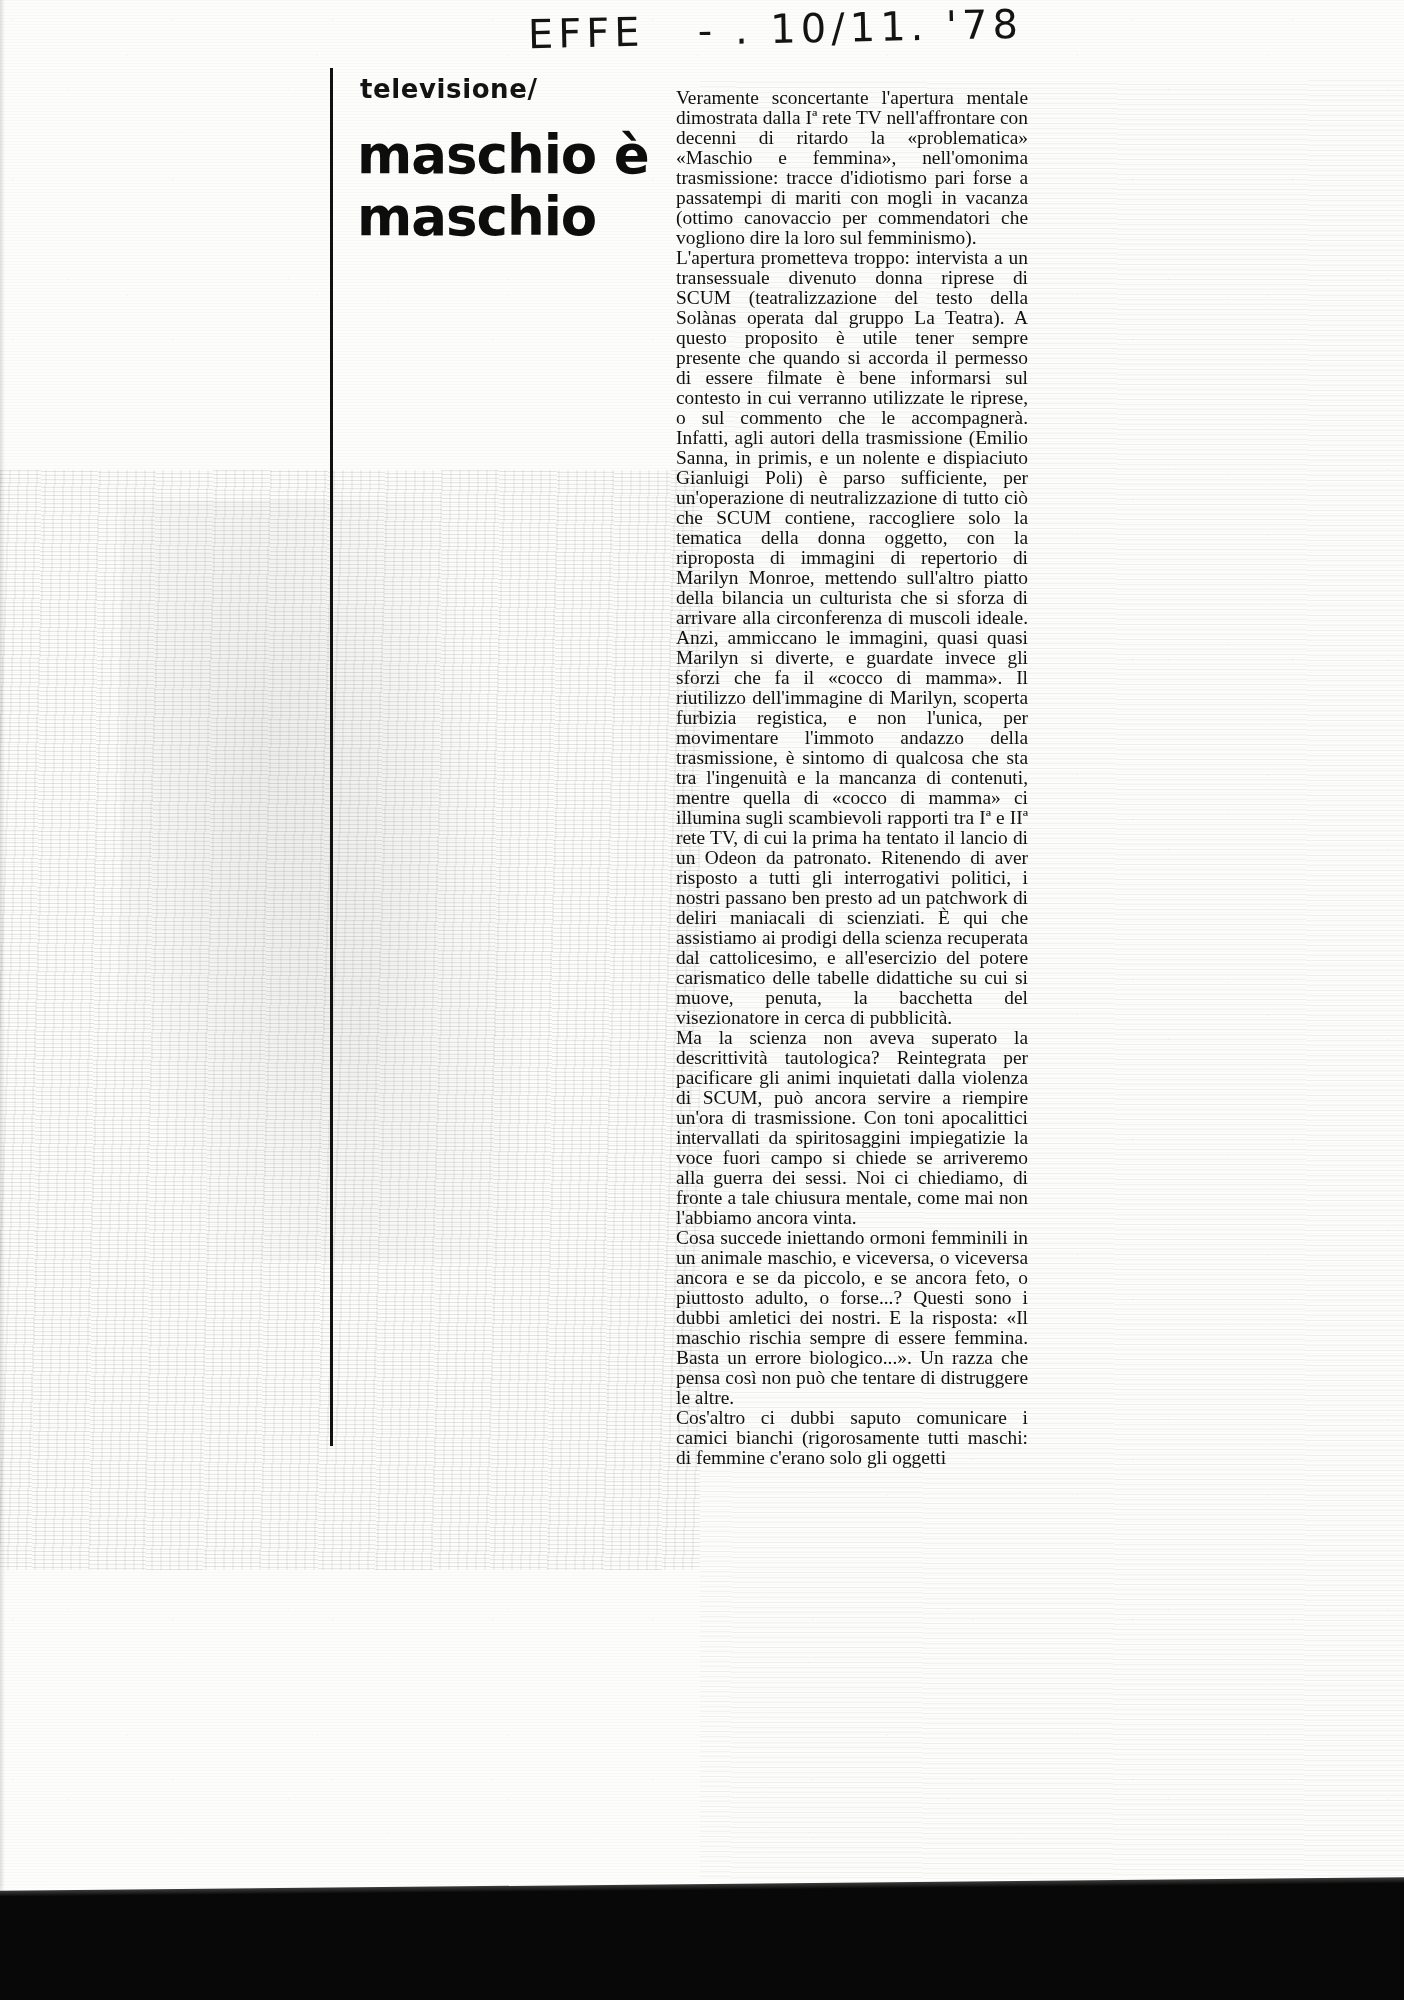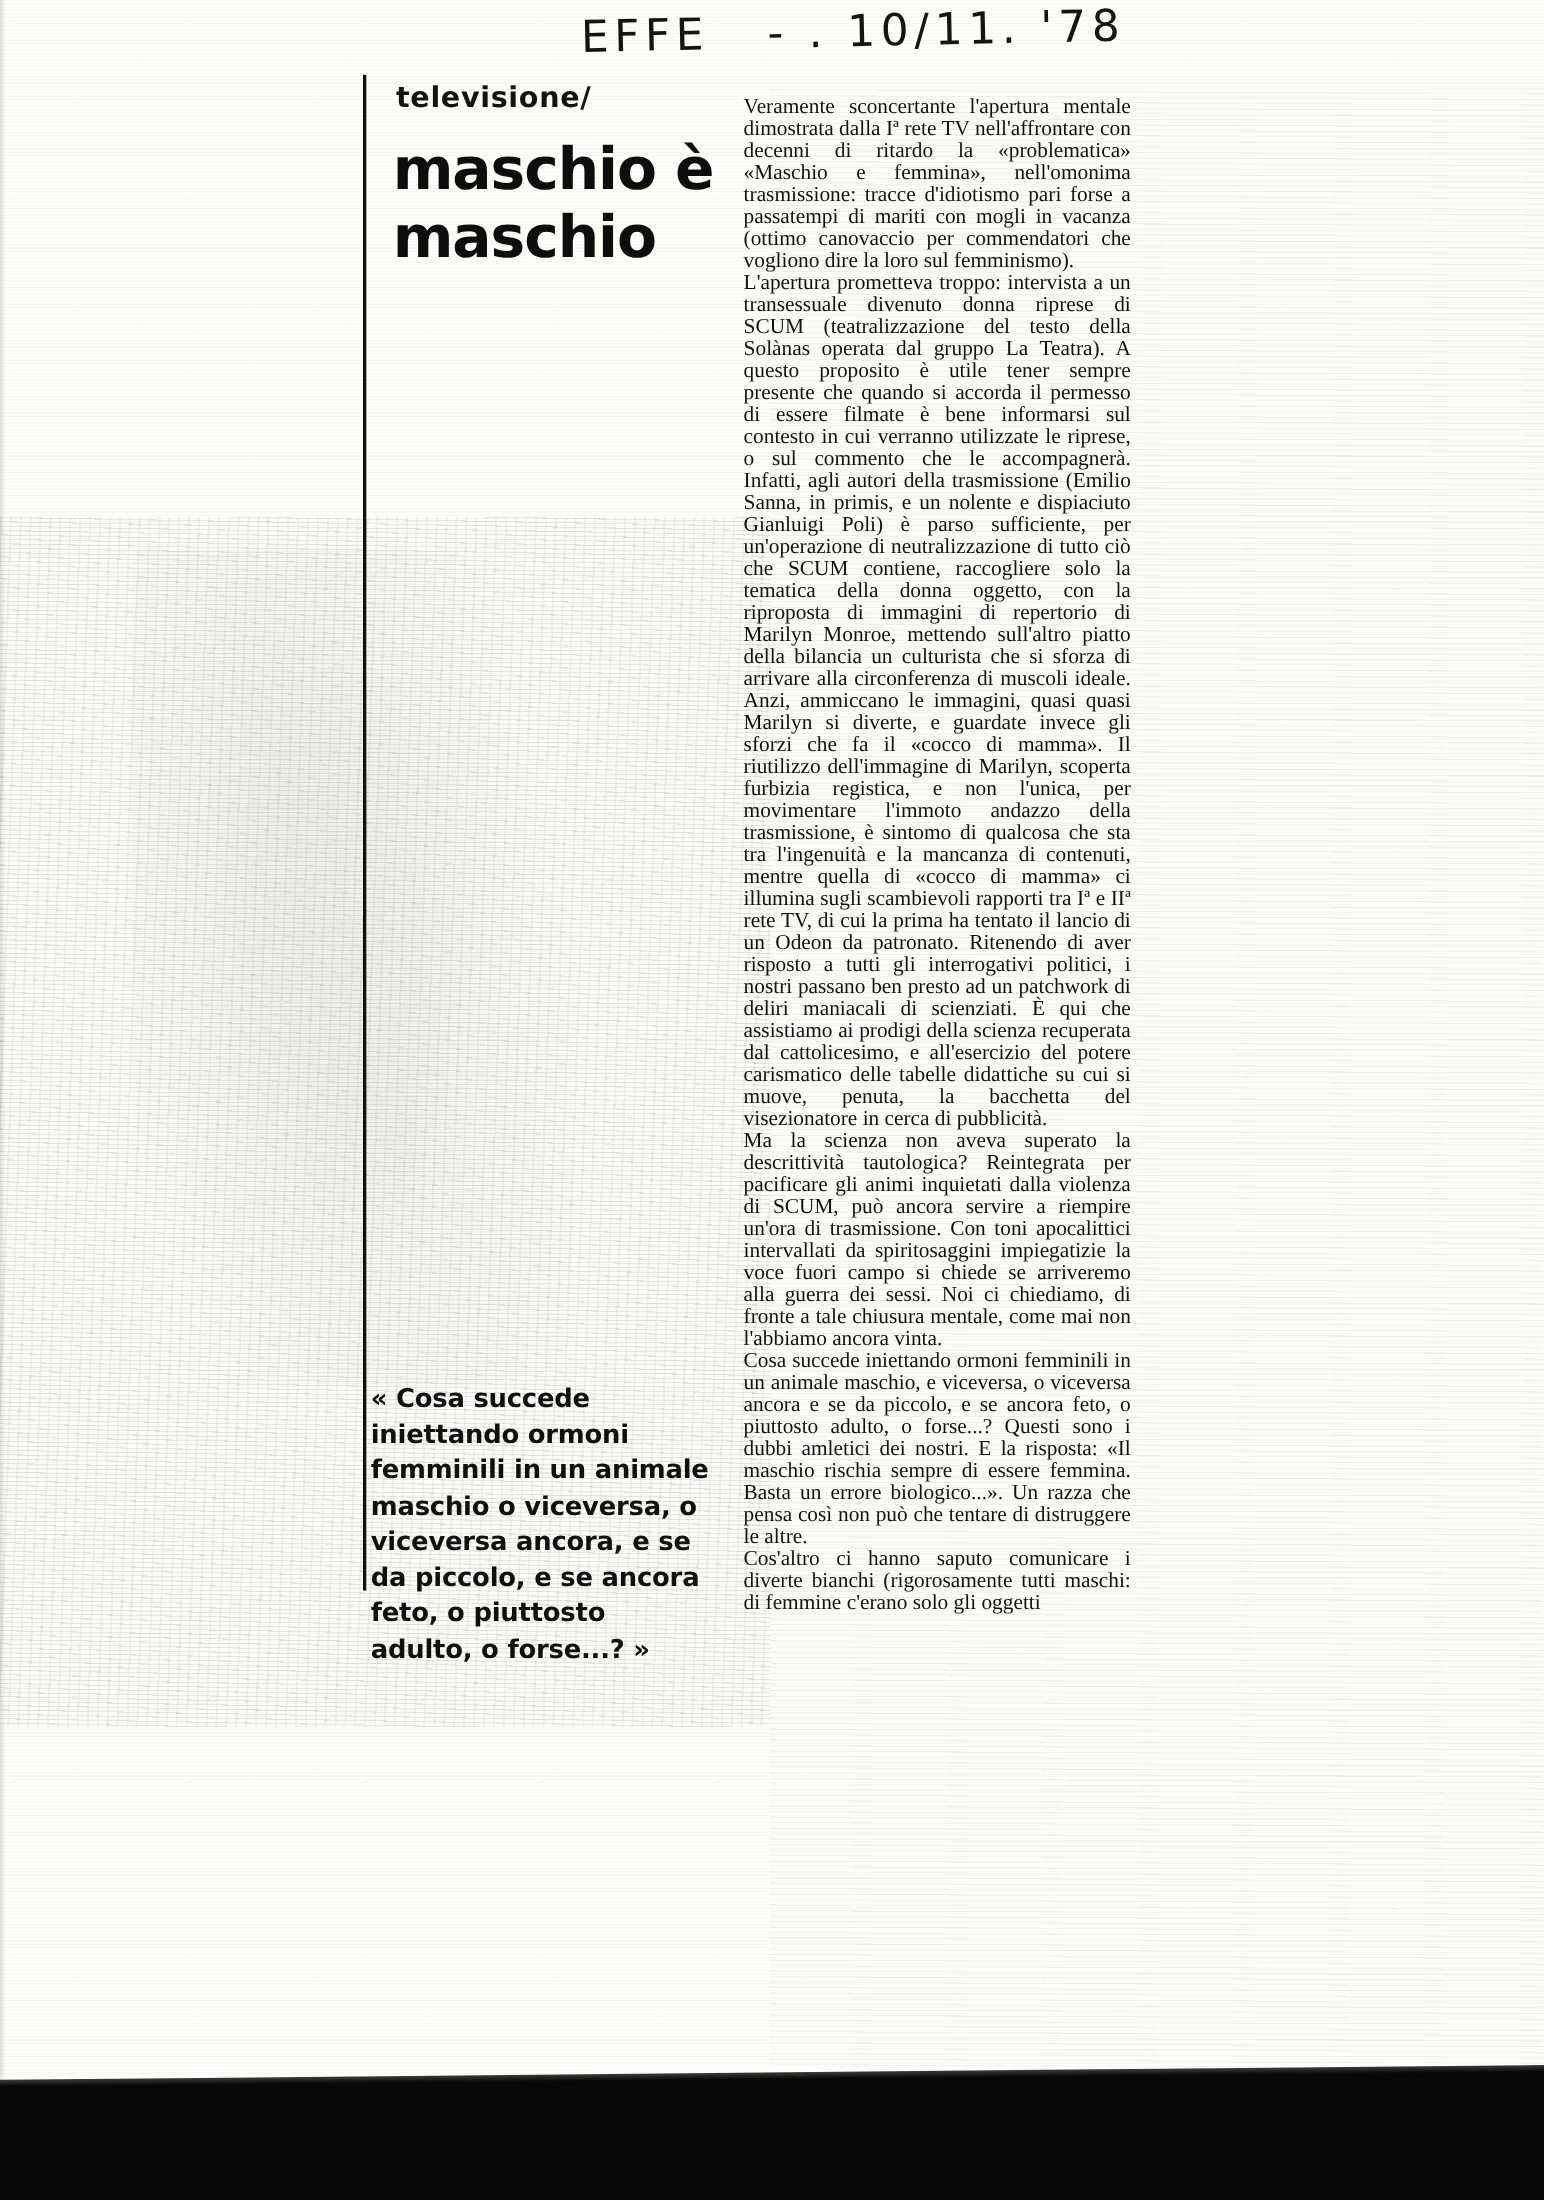--- a/index.html
+++ b/index.html
@@ -233,25 +233,24 @@
   <div class="left-dark-edge"></div>
 
   <div class="handwriting">EFFE   - . 10/11. '78</div>
 
   <div class="rule"></div>
 
   <div class="kicker">televisione/</div>
 
   <div class="headline">maschio è maschio</div>
 
-  <div class="pullquote">« Cosa succede iniettando ormoni femminili in un animale maschio o viceversa, o viceversa ancora, e se da piccolo, e se ancora feto, o piuttosto adulto, o forse...? »</div>
 
   <div class="body-col">
     <p>Veramente sconcertante l'apertura mentale dimostrata dalla Iª rete TV nell'affrontare con decenni di ritardo la «problematica» «Maschio e femmina», nell'omonima trasmissione: tracce d'idiotismo pari forse a passatempi di mariti con mogli in vacanza (ottimo canovaccio per commendatori che vogliono dire la loro sul femminismo).</p>
     <p>L'apertura prometteva troppo: intervista a un transessuale divenuto donna riprese di SCUM (teatralizzazione del testo della Solànas operata dal gruppo La Teatra). A questo proposito è utile tener sempre presente che quando si accorda il permesso di essere filmate è bene informarsi sul contesto in cui verranno utilizzate le riprese, o sul commento che le accompagnerà. Infatti, agli autori della trasmissione (Emilio Sanna, in primis, e un nolente e dispiaciuto Gianluigi Poli) è parso sufficiente, per un'operazione di neutralizzazione di tutto ciò che SCUM contiene, raccogliere solo la tematica della donna oggetto, con la riproposta di immagini di repertorio di Marilyn Monroe, mettendo sull'altro piatto della bilancia un culturista che si sforza di arrivare alla circonferenza di muscoli ideale. Anzi, ammiccano le immagini, quasi quasi Marilyn si diverte, e guardate invece gli sforzi che fa il «cocco di mamma». Il riutilizzo dell'immagine di Marilyn, scoperta furbizia registica, e non l'unica, per movimentare l'immoto andazzo della trasmissione, è sintomo di qualcosa che sta tra l'ingenuità e la mancanza di contenuti, mentre quella di «cocco di mamma» ci illumina sugli scambievoli rapporti tra Iª e IIª rete TV, di cui la prima ha tentato il lancio di un Odeon da patronato. Ritenendo di aver risposto a tutti gli interrogativi politici, i nostri passano ben presto ad un patchwork di deliri maniacali di scienziati. È qui che assistiamo ai prodigi della scienza recuperata dal cattolicesimo, e all'esercizio del potere carismatico delle tabelle didattiche su cui si muove, penuta, la bacchetta del visezionatore in cerca di pubblicità.</p>
     <p>Ma la scienza non aveva superato la descrittività tautologica? Reintegrata per pacificare gli animi inquietati dalla violenza di SCUM, può ancora servire a riempire un'ora di trasmissione. Con toni apocalittici intervallati da spiritosaggini impiegatizie la voce fuori campo si chiede se arriveremo alla guerra dei sessi. Noi ci chiediamo, di fronte a tale chiusura mentale, come mai non l'abbiamo ancora vinta.</p>
     <p>Cosa succede iniettando ormoni femminili in un animale maschio, e viceversa, o viceversa ancora e se da piccolo, e se ancora feto, o piuttosto adulto, o forse...? Questi sono i dubbi amletici dei nostri. E la risposta: «Il maschio rischia sempre di essere femmina. Basta un errore biologico...». Un razza che pensa così non può che tentare di distruggere le altre.</p>
-    <p>Cos'altro ci hanno saputo comunicare i diverte bianchi (rigorosamente tutti maschi: di femmine c'erano solo gli oggetti</p>
+    <p>Cos'altro ci dubbi saputo comunicare i camici bianchi (rigorosamente tutti maschi: di femmine c'erano solo gli oggetti</p>
   </div>
 
   <div class="speckle"></div>
   <div class="bottom-band"></div>
 </div>
 
 </body></html>

